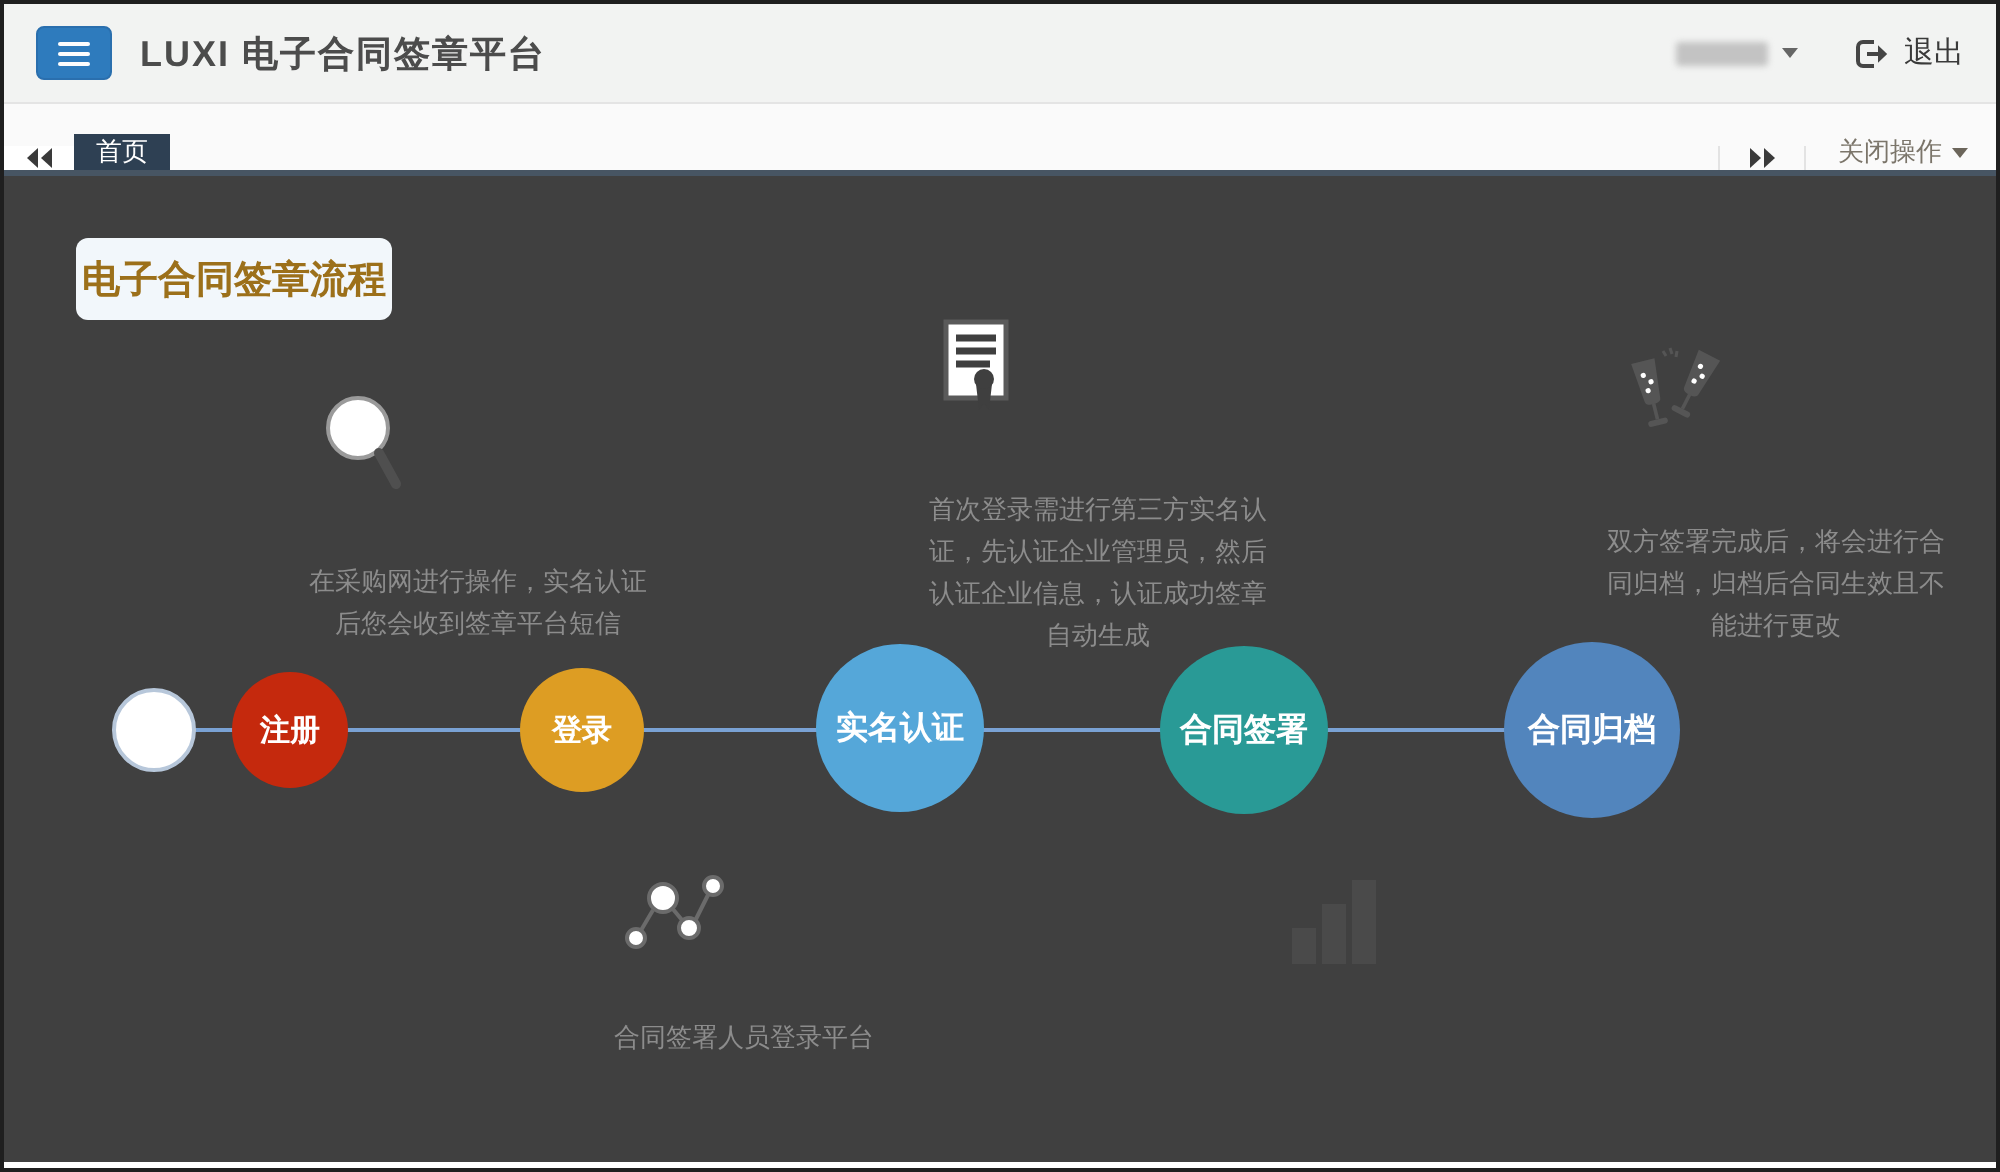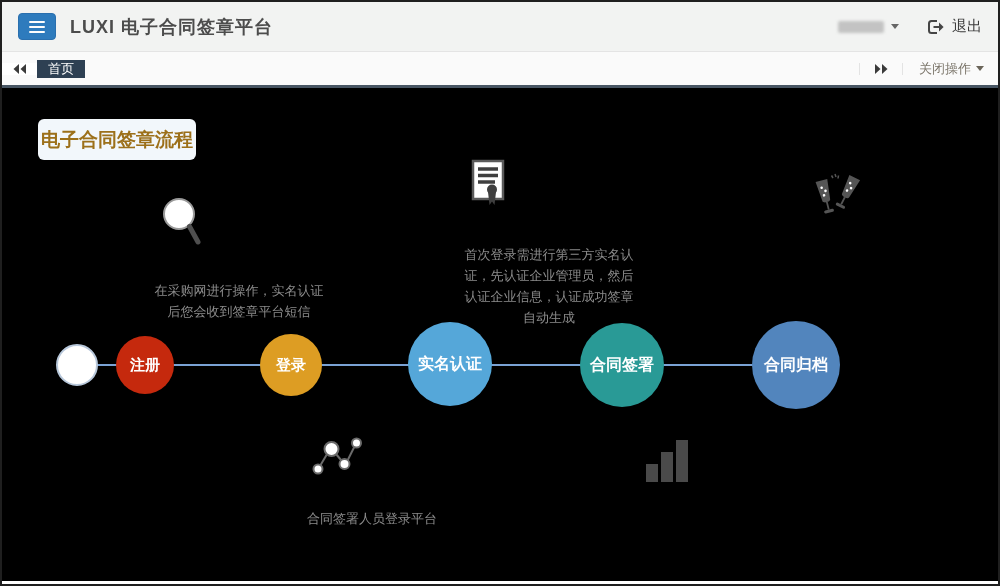--- a/index.html
+++ b/index.html
@@ -12,30 +12,30 @@
   .menu-btn i { display:block; width:16px; height:2px; background:#fdfdfd; border-radius:1px; }
   .app-title { font-size:18px; font-weight:bold; color:#4c4c4c; margin-left:14px; letter-spacing:1px; }
   .header-right { margin-left:auto; display:flex; align-items:center; }
   .user-chip { display:flex; align-items:center; cursor:pointer; }
   .user-redacted { width:46px; height:12px; background:#c3c3c3; border-radius:2px; filter:blur(1.5px); }
   .caret { width:0; height:0; border-left:4px solid transparent; border-right:4px solid transparent; border-top:5px solid #666; margin-left:7px; }
   .logout { display:flex; align-items:center; margin-left:28px; cursor:pointer; }
   .logout-label { font-size:15px; color:#3a3a3a; margin-left:8px; }
 
   
-  .tabbar { height:36px; background:#fafafa; border-bottom:3px solid #475563; display:flex; align-items:center; }
+  .tabbar { height:36px; background:#fafafa; border-bottom:3px solid #475563; display:flex; align-items:flex-end; }
   .tab-scroll { width:35px; display:flex; align-items:center; justify-content:center; background:#fff; cursor:pointer; }
   .tab-scroll.right { border-left:1px solid #e3e3e3; border-right:1px solid #e3e3e3; background:#fafafa; width:44px; }
   .tab-home { width:48px; background:#2e4053; color:#fff; font-size:13px; display:flex; align-items:center; justify-content:center; cursor:pointer; }
   .tab-spacer { flex:1; }
   .close-ops { display:flex; align-items:center; padding:0 14px 0 16px; font-size:13px; color:#7b756a; cursor:pointer; }
   .close-ops .caret { border-top-color:#6b655a; margin-left:5px; }
 
   
-  .content { position:relative; height:493px; background:#000000; }
+  .content { position:relative; height:493px; background:#404040; }
   .page-title { position:absolute; left:36px; top:31px; width:158px; height:41px; border-radius:6px;
                 display:flex; align-items:center; justify-content:center;
                 font-size:19px; font-weight:bold; }
 
   .flow-line { position:absolute; left:75px; top:276px; width:719px; height:2px; }
   .circle { position:absolute; border-radius:50%; display:flex; align-items:center; justify-content:center;
             color:#fff; font-weight:bold; z-index:2; }
   .start-circle { left:54px; top:256px; width:42px; height:42px; background:#fff; border:2px solid #b7c7da; }
   .step-0 { left:114px; top:248px; width:58px; height:58px; font-size:15px; }
   .step-1 { left:258px; top:246px; width:62px; height:62px; font-size:15px; }
@@ -169,16 +169,19 @@
     <div class="circle step-2" style="background: rgb(85, 167, 217);">实名认证</div>
     <div class="circle step-4" style="background: rgb(82, 133, 189);">合同归档</div>
     <div class="circle step-3" style="background: rgb(41, 154, 150);">合同签署</div>
 
     <div class="note note-register">在采购网进行操作，实名认证
 后您会收到签章平台短信</div>
     <div class="note note-realname">首次登录需进行第三方实名认
 证，先认证企业管理员，然后
 认证企业信息，认证成功签章
 自动生成</div>
+    <div class="note note-archive">双方签署完成后，将会进行合
+同归档，归档后合同生效且不
+能进行更改</div>
     <div class="note note-login">合同签署人员登录平台</div>
 
   </div>
 </div>
 
 </body></html>

